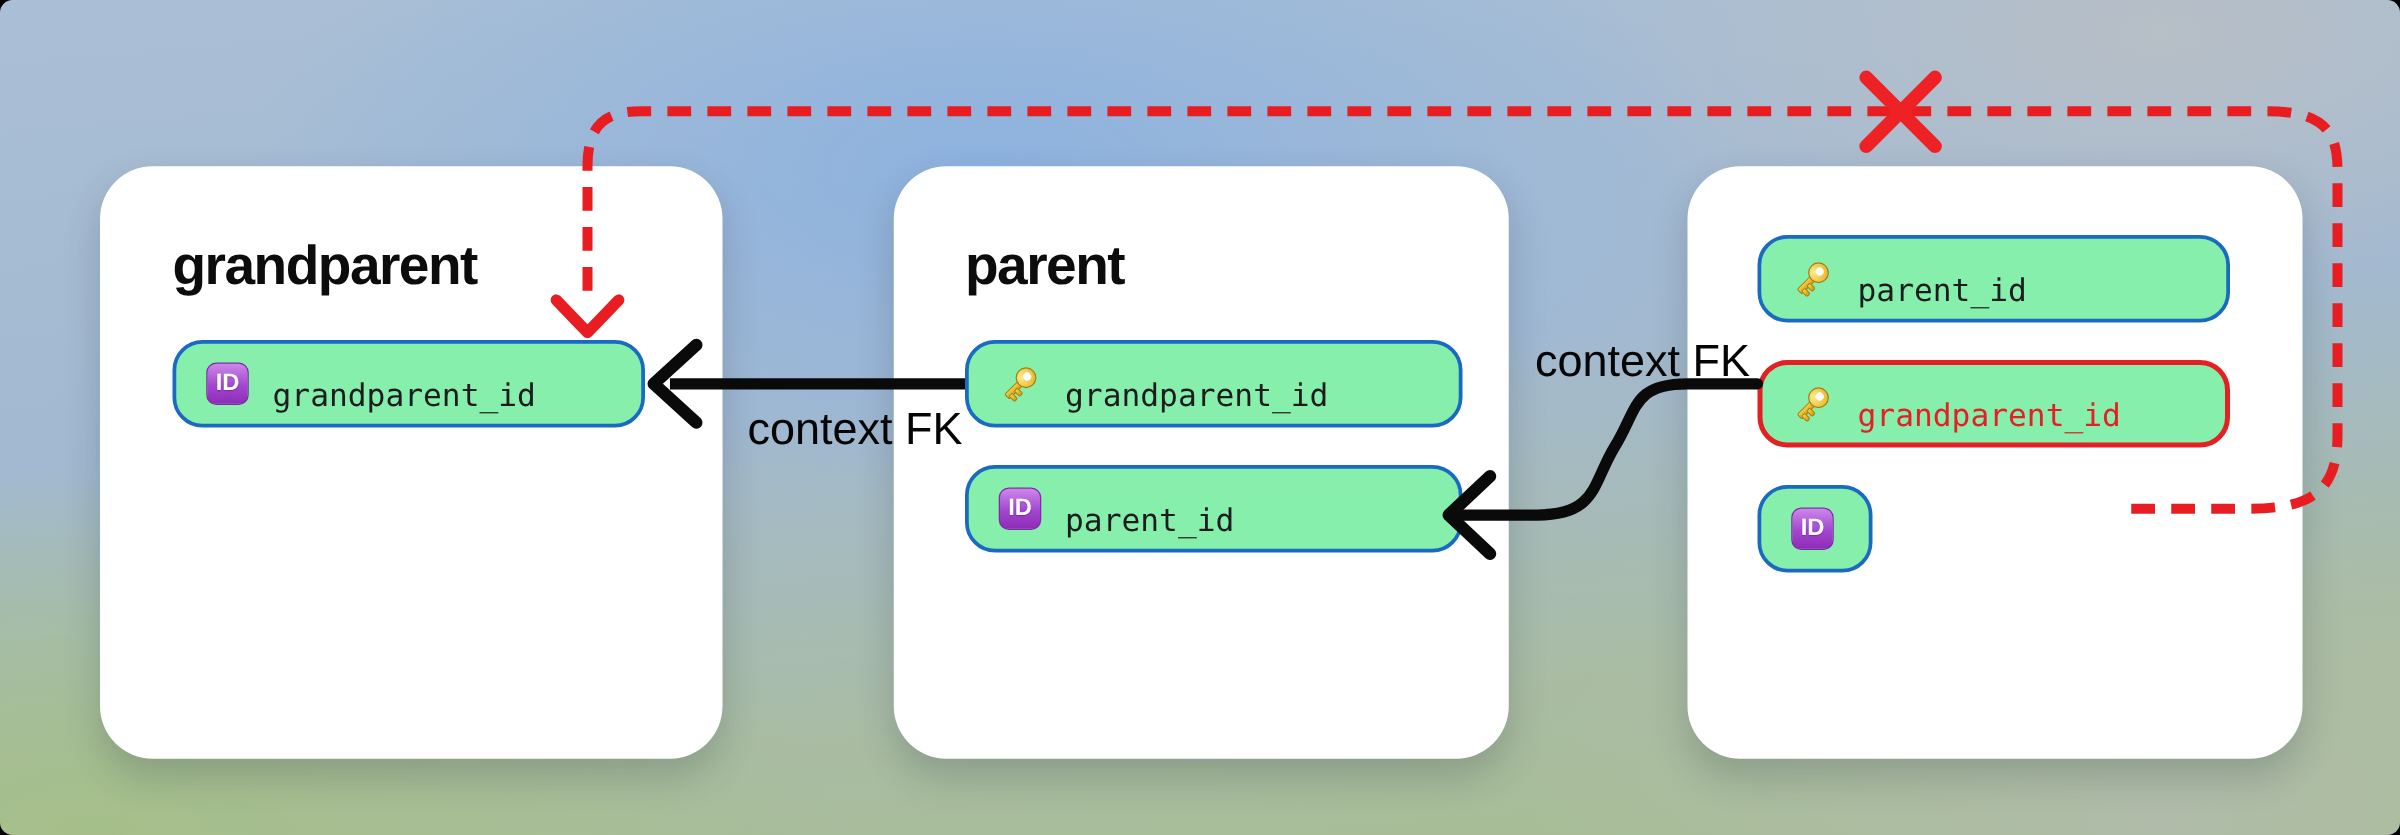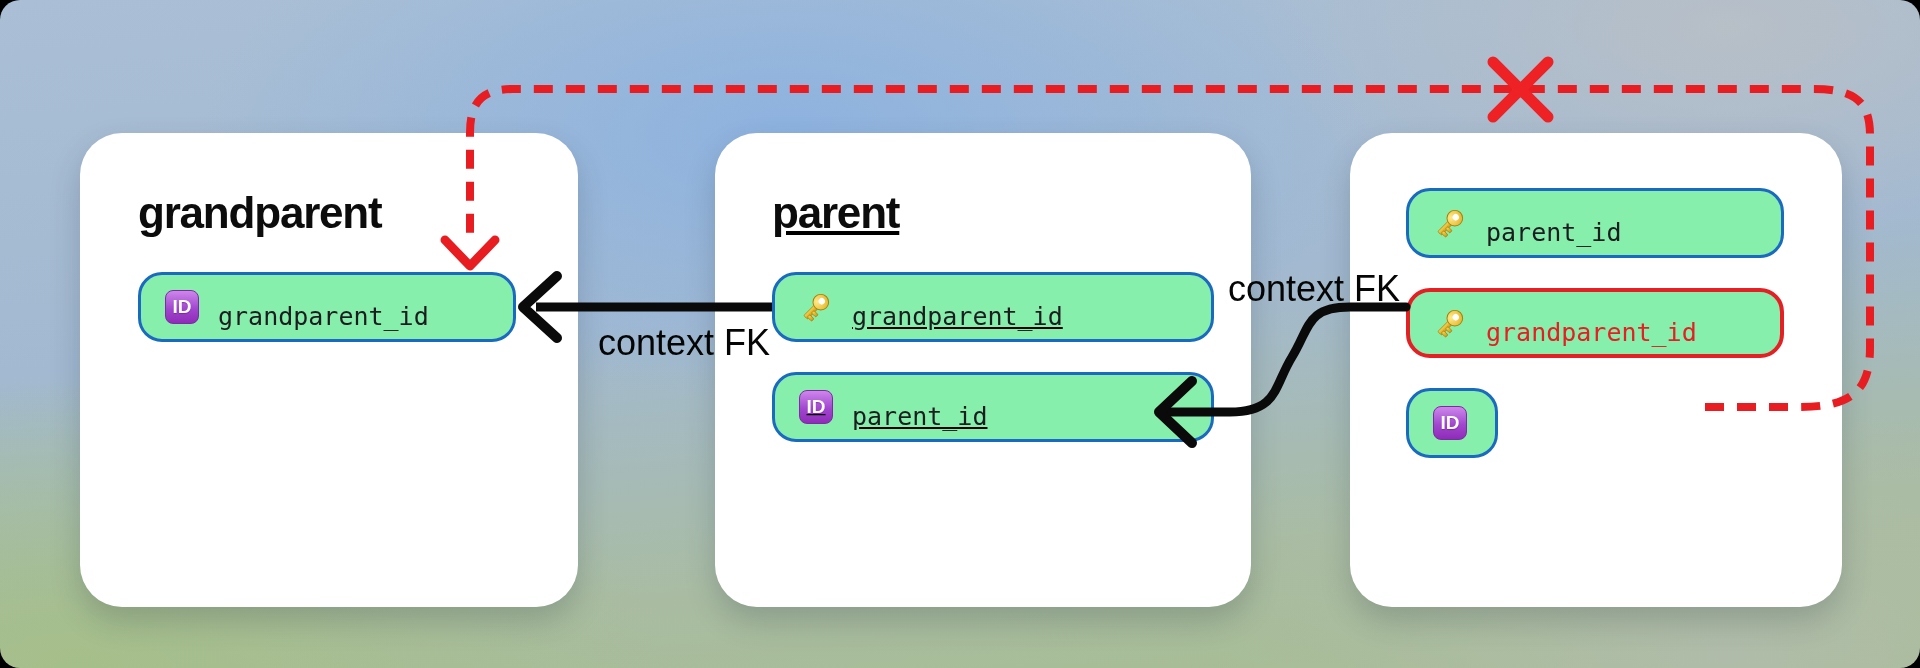--- a/index.html
+++ b/index.html
@@ -1,33 +1,33 @@
 <!DOCTYPE html>
 <html><head>
 <meta charset="utf-8">
 <style>
   html,body{margin:0;padding:0;background:#000;}
   #canvas{
-    position:relative;width:1920px;height:668px;border-radius:20px;overflow:hidden;
+    position:relative;width:1920px;height:668px;border-radius:10px;overflow:hidden;
     font-family:"Liberation Sans",sans-serif;
     background:
       radial-gradient(950px 430px at 41% 20%, rgba(140,178,224,.95), rgba(140,178,224,0) 62%),
       radial-gradient(760px 360px at 90% 4%, rgba(184,191,198,.95), rgba(184,191,198,0) 62%),
       radial-gradient(860px 420px at 90% 98%, rgba(177,188,172,.9), rgba(177,188,172,0) 60%),
       radial-gradient(980px 480px at 4% 100%, rgba(165,191,136,.95), rgba(165,191,136,0) 60%),
       linear-gradient(175deg,#aabfd5 0%,#a2b9d1 45%,#a9bca3 78%,#a6bd90 100%);
   }
   .card{
     position:absolute;top:133px;height:474px;background:#fff;border-radius:42px;
     box-shadow:0 14px 30px rgba(35,48,62,.22);
     padding:55px 56px 0 56px;box-sizing:border-box;
     display:flex;flex-direction:column;align-items:stretch;
   }
   #card-grandparent{left:80px;width:498px;padding-left:58px;padding-right:62px;}
-  #card-parent{left:715px;width:536px;padding-left:57px;padding-right:37px;text-decoration:underline;}
+  #card-parent{left:715px;width:492px;padding-left:57px;padding-right:37px;}
   #card-child{left:1350px;width:492px;padding-left:56px;padding-right:58px;}
   .card h2{
     margin:0 0 34px 0;font-size:44px;line-height:50px;font-weight:700;color:#0c0c0c;
     letter-spacing:-1.2px;
   }
   .pill{
     height:70px;border:3px solid #1b6ac2;border-radius:24px;box-sizing:border-box;
     margin-bottom:30px;display:flex;align-items:center;gap:19px;
     padding:0 28px 0 24px;background:#86efac;
   }

